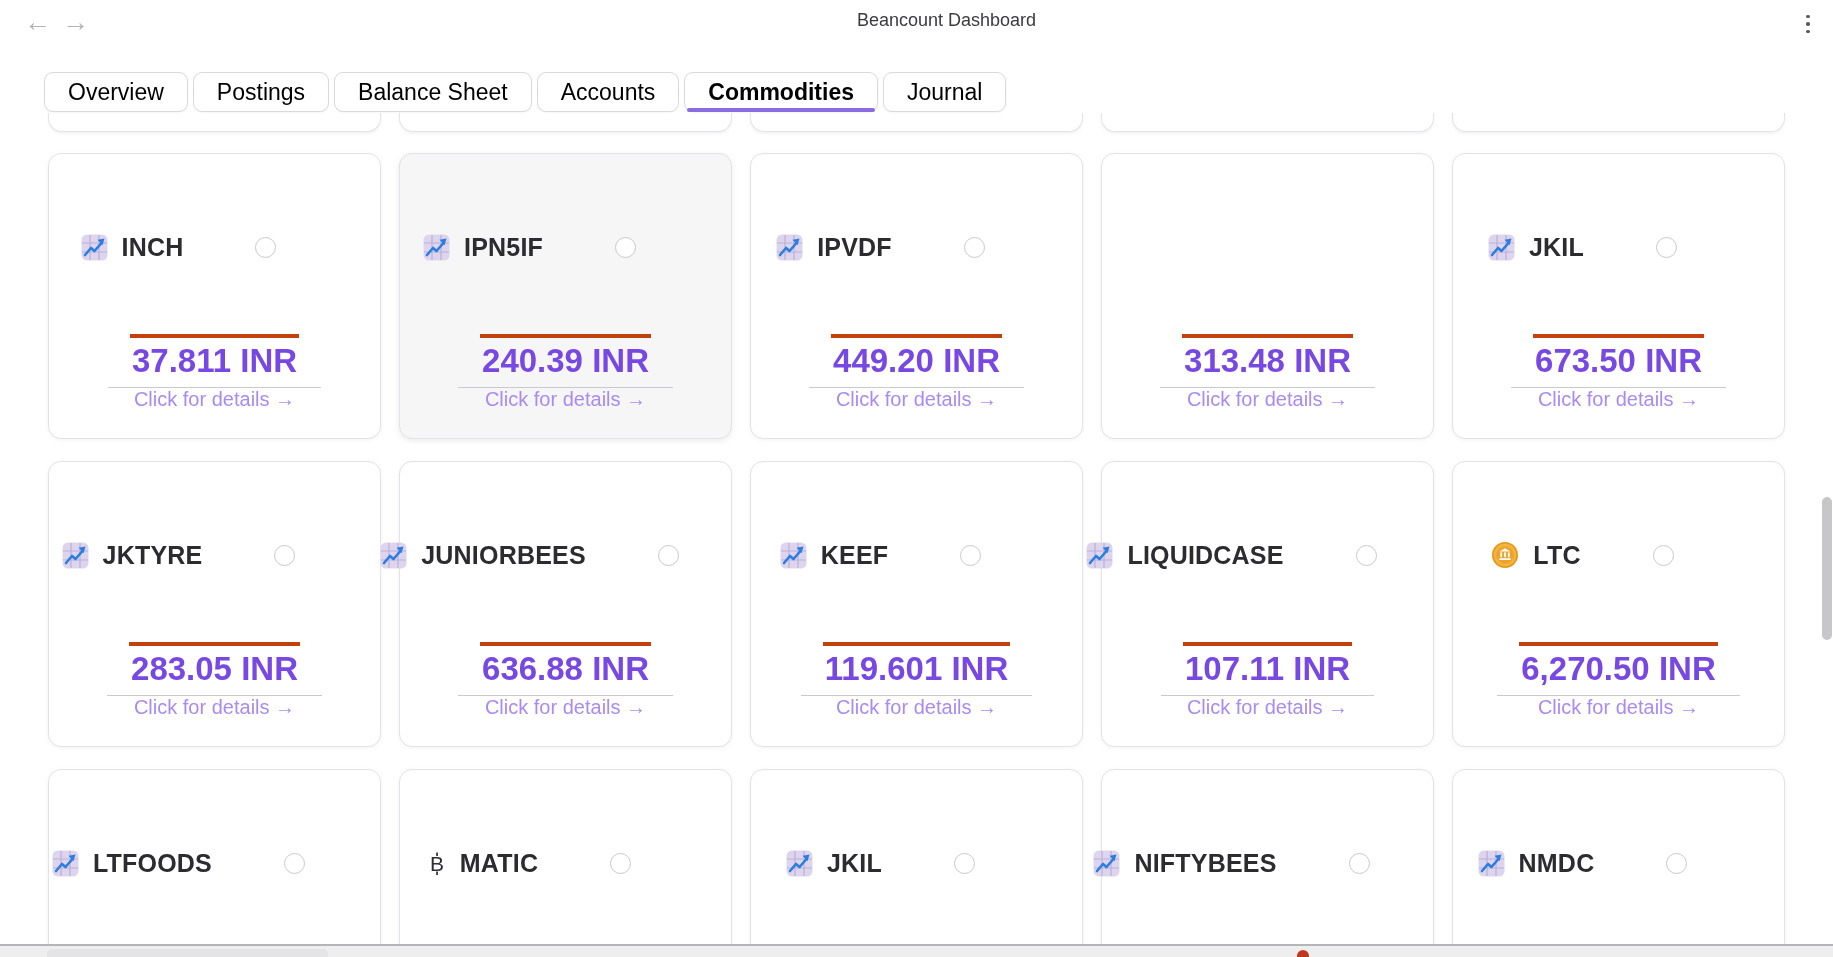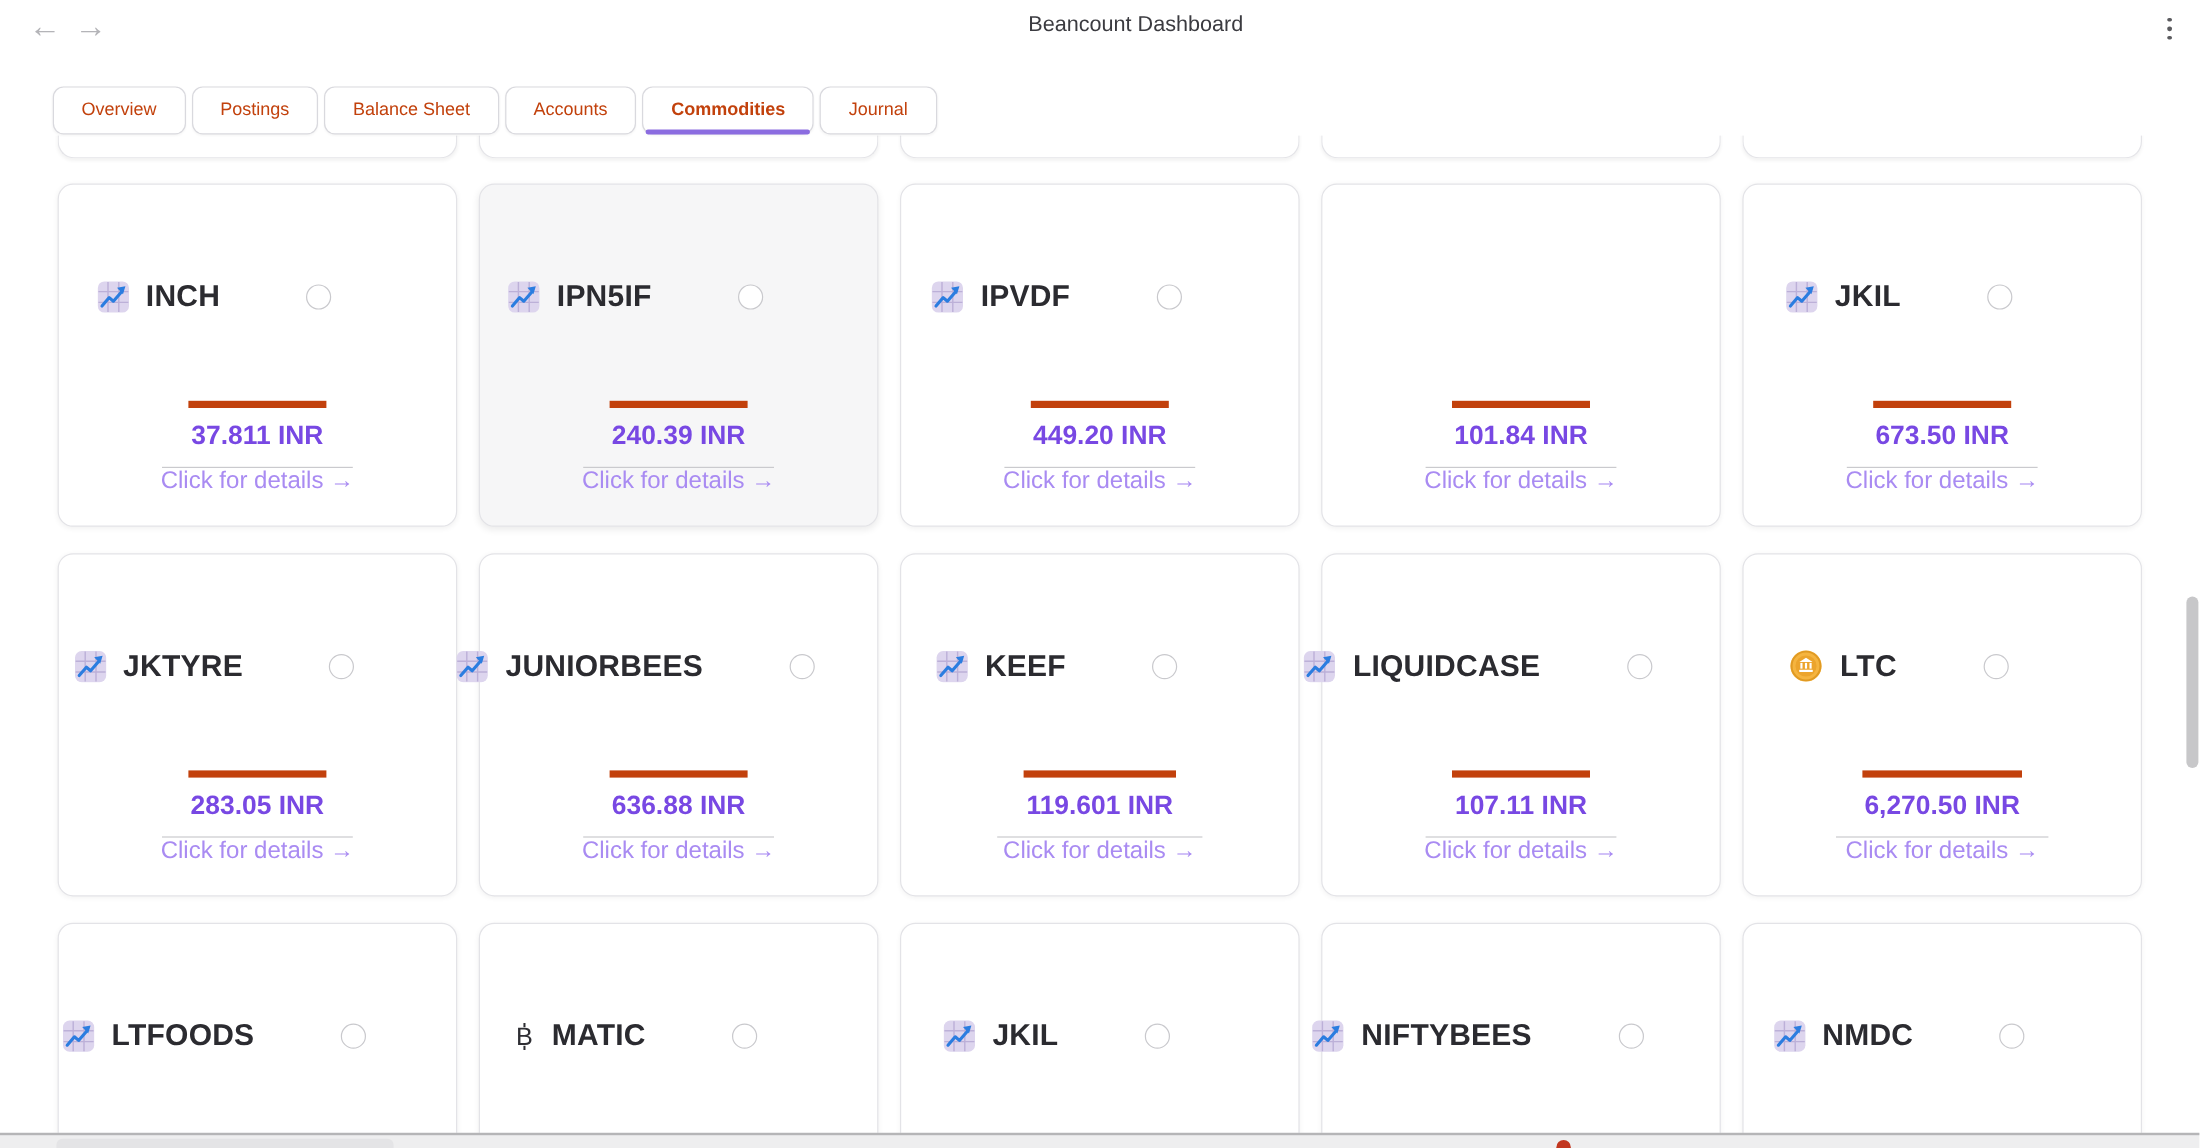--- a/index.html
+++ b/index.html
@@ -16,21 +16,21 @@
   .nav-fwd{left:56px;}
   .page-title{position:absolute;top:10px;left:0;right:0;box-sizing:border-box;
               padding-left:60px;text-align:center;font-size:18px;color:#3b3b40;}
   .kebab{position:absolute;top:11px;right:16px;width:18px;height:26px;display:flex;
          flex-direction:column;align-items:center;justify-content:center;gap:4px;cursor:pointer;}
   .kebab i{width:3.5px;height:3.5px;border-radius:50%;background:#5a5a5e;}
 
   
   .tabs-row{position:absolute;top:72px;left:44px;display:flex;gap:5px;z-index:6;}
   .tab{height:40px;line-height:38px;padding:0 23px;background:#fff;
-       border:1px solid #d9d9de;border-radius:9px;font-size:15px;color:#c2410c;
+       border:1px solid #d9d9de;border-radius:9px;font-size:23px;color:#000000;
        position:relative;cursor:pointer;box-shadow:0 1px 2px rgba(0,0,0,.04);
        font-family:inherit;white-space:nowrap;box-sizing:border-box;}
   .tab.active{font-weight:bold;}
   .tab.active::after{content:"";position:absolute;left:2px;right:2px;bottom:-1px;height:4px;
        background:var(--tab-underline,#8b6ce0);border-radius:3px;}
 
   
   .partials{position:absolute;top:95px;left:0;z-index:1;display:grid;
             grid-template-columns:repeat(5,333px);column-gap:18px;padding-left:48px;}
   .partial-card{height:36px;background:#fff;border:1px solid #e4e4e8;border-top:none;
@@ -44,22 +44,22 @@
 
   .card-header{position:absolute;top:70px;left:0;right:12px;height:46px;display:flex;
         align-items:center;justify-content:center;padding-right:60px;}
   .sym-icon{flex:none;margin-right:14px;display:flex;align-items:center;}
   .sym-label{font-size:25px;font-weight:bold;color:#2b2b30;white-space:nowrap;letter-spacing:.2px;}
   .radio{flex:none;width:21px;height:21px;margin-left:72px;border:1.5px solid #c9c9cd;
         border-radius:50%;background:#fff;box-sizing:border-box;}
 
   .price-area{position:absolute;top:180px;left:0;right:0;text-align:center;}
   .pricebox{display:inline-block;border-bottom:1px solid #cacace;padding:0 22px 11px;}
-  .price{display:inline-block;border-top:6px solid #c2410c;padding:8px 2px 0;
-         font-size:22px;font-weight:bold;color:var(--accent-price,#7848e3);line-height:30px;}
+  .price{display:inline-block;border-top:4px solid #c2410c;padding:8px 2px 0;
+         font-size:33px;font-weight:bold;color:var(--accent-price,#7848e3);line-height:30px;}
   .details{display:block;font-size:20px;color:var(--link,#a98bf2);
          text-decoration:none;cursor:pointer;}
 
   
   .scroll-thumb{position:absolute;right:1px;top:497px;width:10px;height:143px;
          background:#c7c7c9;border-radius:5px;z-index:9;cursor:pointer;}
 
   
   .taskbar{position:absolute;left:0;right:0;bottom:0;height:11px;background:#eeeeef;
          border-top:2px solid #b5b5b7;z-index:10;overflow:hidden;}
@@ -141,21 +141,21 @@
             <path d="M4 21l6-7 3.5 3 6.5-7.5" fill="none" stroke="#2b7de0" stroke-width="2.6" stroke-linecap="round" stroke-linejoin="round"></path>
             <path d="M23.5 4.5l-7 1.3 5 5.4z" fill="#2b7de0"></path>
           </svg>
         </span>
         <span class="sym-label">IPVDF</span>
         <span class="radio"></span>
       </div>
       <div class="price-area"><div class="pricebox"><span class="price">449.20 INR</span></div><a class="details">Click for details →</a></div>
     </div>
     <div class="card">
-      <div class="price-area"><div class="pricebox"><span class="price">101.84 INR</span></div><a class="details">Click for details →</a></div>
+      <div class="price-area"><div class="pricebox"><span class="price">313.48 INR</span></div><a class="details">Click for details →</a></div>
     </div>
     <div class="card">
       <div class="card-header">
         <span class="sym-icon">
           <svg width="27" height="27" viewBox="0 0 27 27">
             <rect x="0.5" y="0.5" width="26" height="26" rx="5.5" fill="#ddd5ee"></rect>
             <path d="M9 1v25M18 1v25M1 9h25M1 18h25" stroke="#bcb0d8" stroke-width="1.2"></path>
             <path d="M4 21l6-7 3.5 3 6.5-7.5" fill="none" stroke="#2b7de0" stroke-width="2.6" stroke-linecap="round" stroke-linejoin="round"></path>
             <path d="M23.5 4.5l-7 1.3 5 5.4z" fill="#2b7de0"></path>
           </svg>

